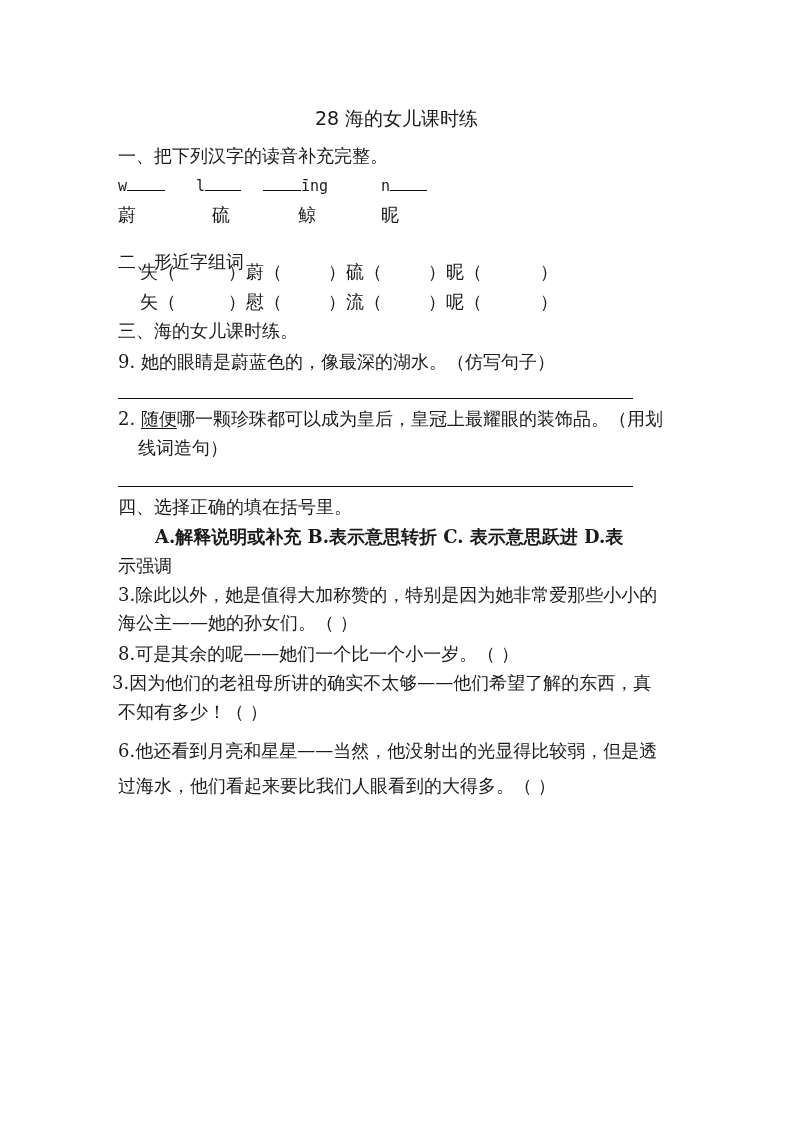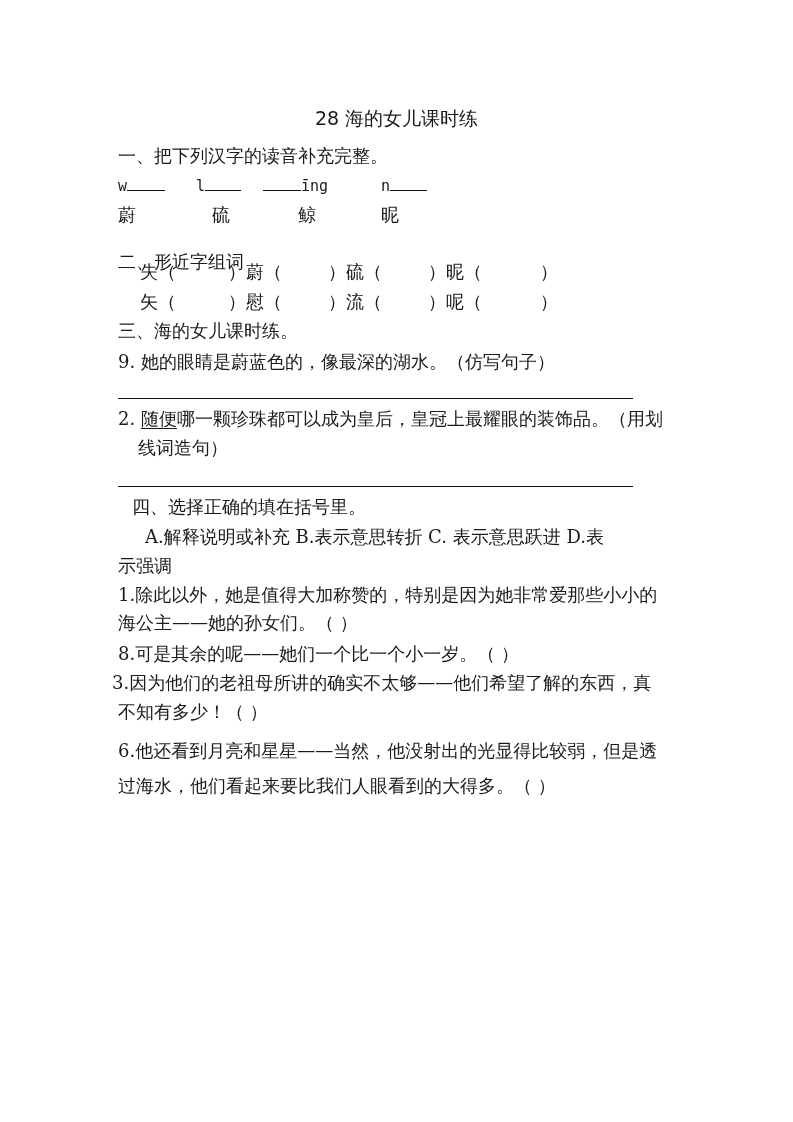--- a/index.html
+++ b/index.html
@@ -56,23 +56,23 @@
 <div class="abs line" style="left:118px; top:321px;">三、海的女儿课时练。</div>
 <div class="abs line" style="left:118px; top:352px;">9.  她的眼睛是蔚蓝色的，像最深的湖水。（仿写句子）</div>
 <div class="answer-line" style="top:398px;"></div>
 
 <div class="abs line" style="left:118px; top:409px;">
   <span>2.  </span><span class="u">随便</span><span>哪一颗珍珠都可以成为皇后，皇冠上最耀眼的装饰品。（用划</span>
 </div>
 <div class="abs line" style="left:118px; top:438px;margin-left:20px;">线词造句）</div>
 <div class="answer-line" style="top:486px;"></div>
 
-<div class="abs line" style="left:132px; top:497px;text-align:center;">四、选择正确的填在括号里。</div>
-<div class="abs line" style="left:145px; top:527px;">A.解释说明或补充   B.表示意思转折   C.  表示意思跃进   D.表</div>
+<div class="abs line" style="left:118px; top:497px;text-align:center;">四、选择正确的填在括号里。</div>
+<div class="abs line" style="left:155px; top:527px;font-weight:bold;">A.解释说明或补充   B.表示意思转折   C.  表示意思跃进   D.表</div>
 <div class="abs line" style="left:118px; top:556px;">示强调</div>
 
-<div class="abs line" style="left:118px; top:585px;">1.除此以外，她是值得大加称赞的，特别是因为她非常爱那些小小的</div>
+<div class="abs line" style="left:118px; top:585px;">3.除此以外，她是值得大加称赞的，特别是因为她非常爱那些小小的</div>
 <div class="abs line" style="left:118px; top:613px;">海公主——她的孙女们。（          ）</div>
 <div class="abs line" style="left:118px; top:644px;">8.可是其余的呢——她们一个比一个小一岁。（          ）</div>
 <div class="abs line" style="left:112px; top:673px;">3.因为他们的老祖母所讲的确实不太够——他们希望了解的东西，真</div>
 <div class="abs line" style="left:118px; top:702px;">不知有多少！（        ）</div>
 <div class="abs line" style="left:118px; top:741px;">6.他还看到月亮和星星——当然，他没射出的光显得比较弱，但是透</div>
 <div class="abs line" style="left:118px; top:776px;">过海水，他们看起来要比我们人眼看到的大得多。（          ）</div>
 
 </body></html>

